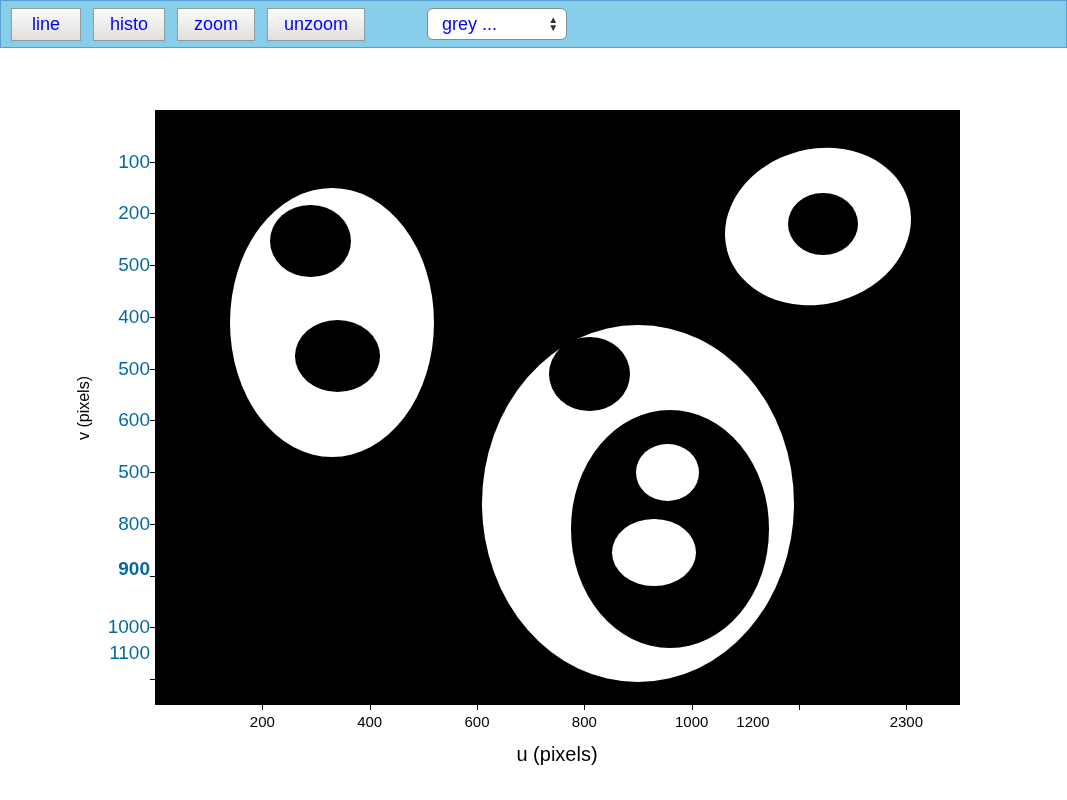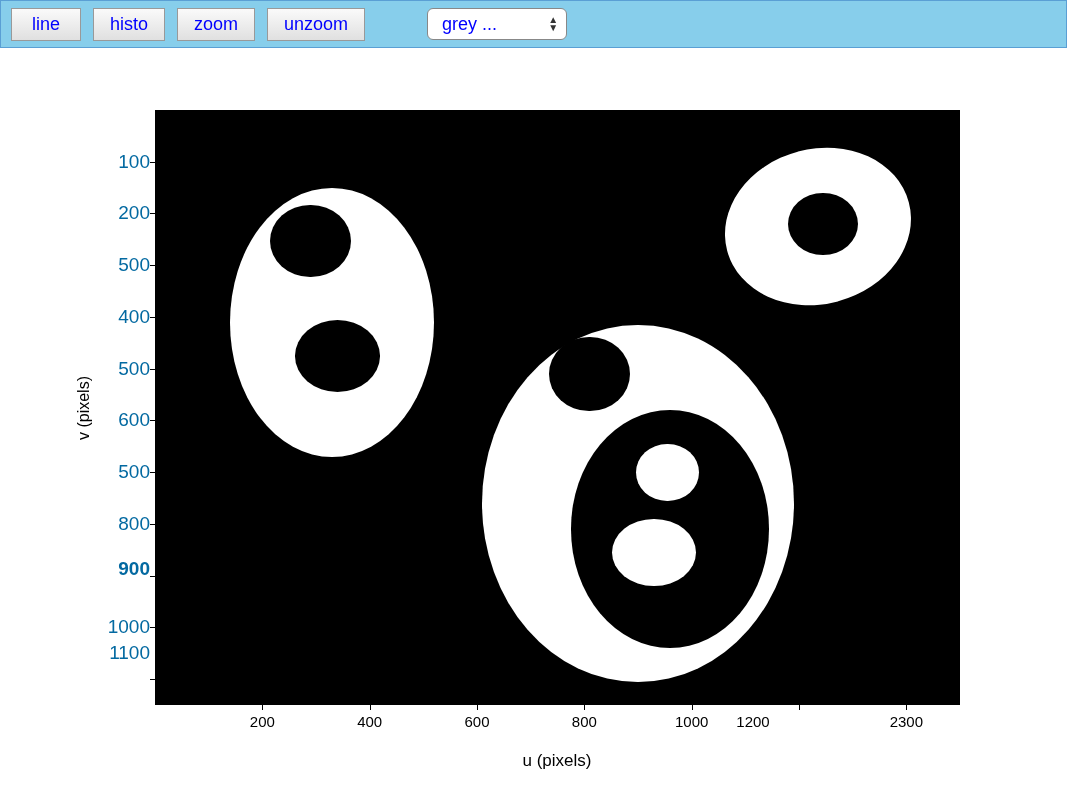--- a/index.html
+++ b/index.html
@@ -130,23 +130,22 @@
       transform: rotate(-90deg) translateX(-50%);
       transform-origin: left top;
       font-size: 16px;
       color: #000;
     }
     .x-label {
       position: absolute;
       top: 695px;
       left: 557px;
       transform: translateX(-50%);
-      font-size: 17px;
-      color: #000;
-      margin-top: 8px;
+      font-size: 20px;
+      color: #000;
     }
   </style>
 </head>
 <body>
 
 <div class="toolbar">
   <button class="tool-button">line</button>
   <button class="tool-button">histo</button>
   <button class="tool-button">zoom</button>
   <button class="tool-button">unzoom</button>

